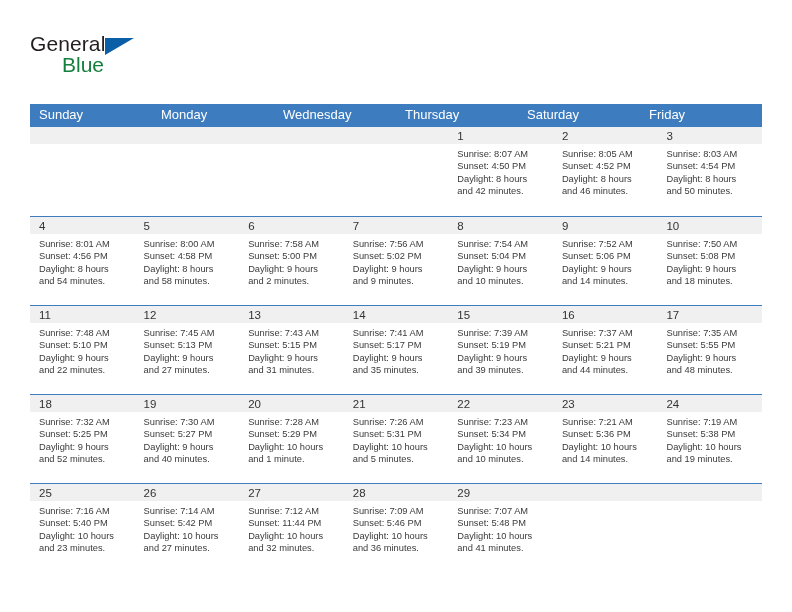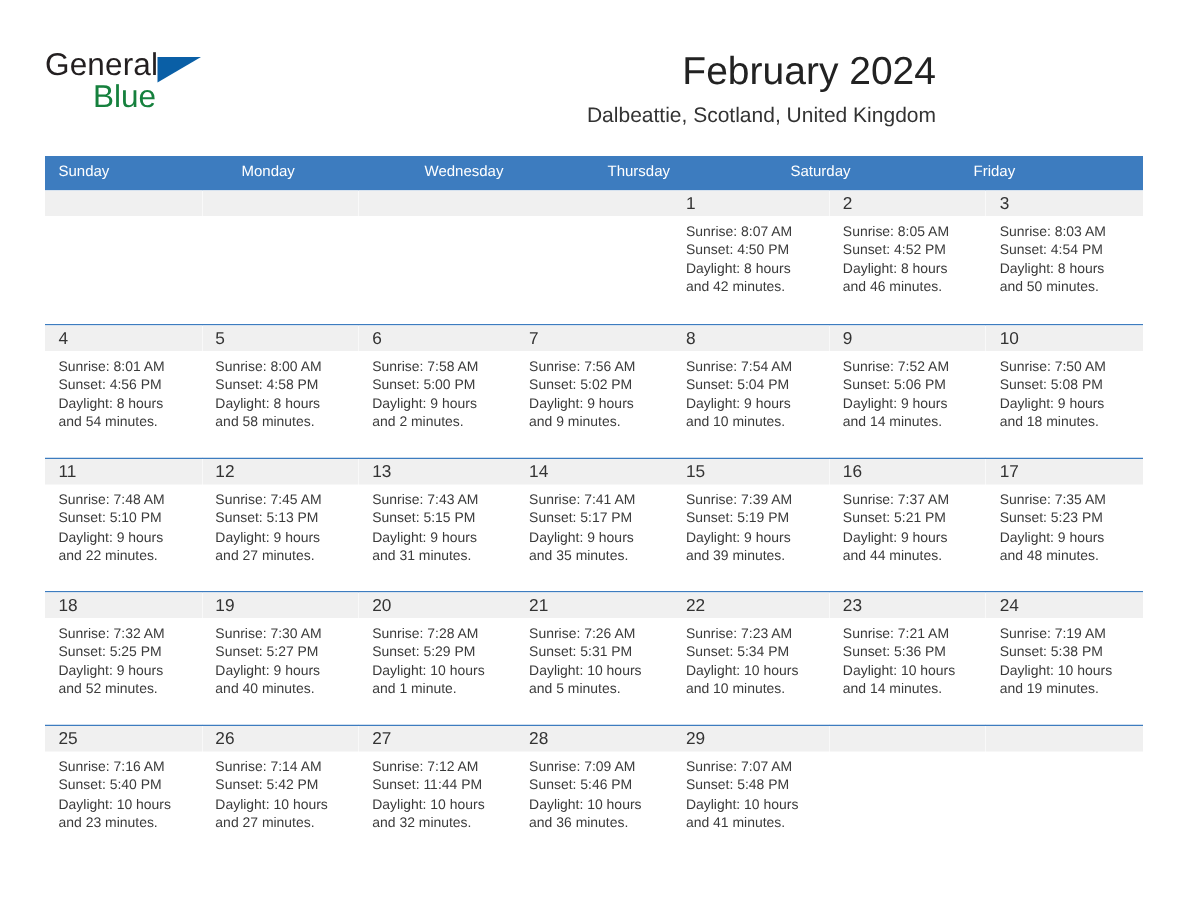--- a/index.html
+++ b/index.html
@@ -94,21 +94,21 @@
     width: 732px;
   }
 
   .weekdays {
     display: flex;
     background: #3d7cbf;
   }
   .weekday {
     flex: 1 1 0;
     padding: 4px 0 5px 9px;
-    font-size: 10px;
+    font-size: 13px;
     color: #ffffff;
     line-height: 14px;
     white-space: nowrap;
   }
 
   .week {
     display: flex;
     border-top: 1px solid #3d7cbf;
     height: 89px;
   }
@@ -152,24 +152,20 @@
 <div class="page">
 
   <div class="header">
 
     <div class="brand">
       <span class="brand-general">General</span>
       <span class="brand-tri"></span>
       <span class="brand-blue">Blue</span>
     </div>
 
-    <div class="title-block">
-      <div class="cal-title">February 2024</div>
-      <div class="cal-subtitle">Dalbeattie, Scotland, United Kingdom</div>
-    </div>
 
   </div>
 
   <div class="calendar">
 
     <div class="weekdays">
       <div class="weekday">Sunday</div>
       <div class="weekday">Monday</div>
       <div class="weekday">Wednesday</div>
       <div class="weekday">Thursday</div>
@@ -336,21 +332,21 @@
               <div>Sunrise: 7:37 AM</div>
               <div>Sunset: 5:21 PM</div>
               <div>Daylight: 9 hours</div>
               <div>and 44 minutes.</div>
             </div>
           </div>
           <div class="day">
             <div class="day-num">17</div>
             <div class="day-info">
               <div>Sunrise: 7:35 AM</div>
-              <div>Sunset: 5:23 PM</div>
+              <div>Sunset: 5:55 PM</div>
               <div>Daylight: 9 hours</div>
               <div>and 48 minutes.</div>
             </div>
           </div>
         </div>
         <div class="week">
           <div class="day">
             <div class="day-num">18</div>
             <div class="day-info">
               <div>Sunrise: 7:32 AM</div>

